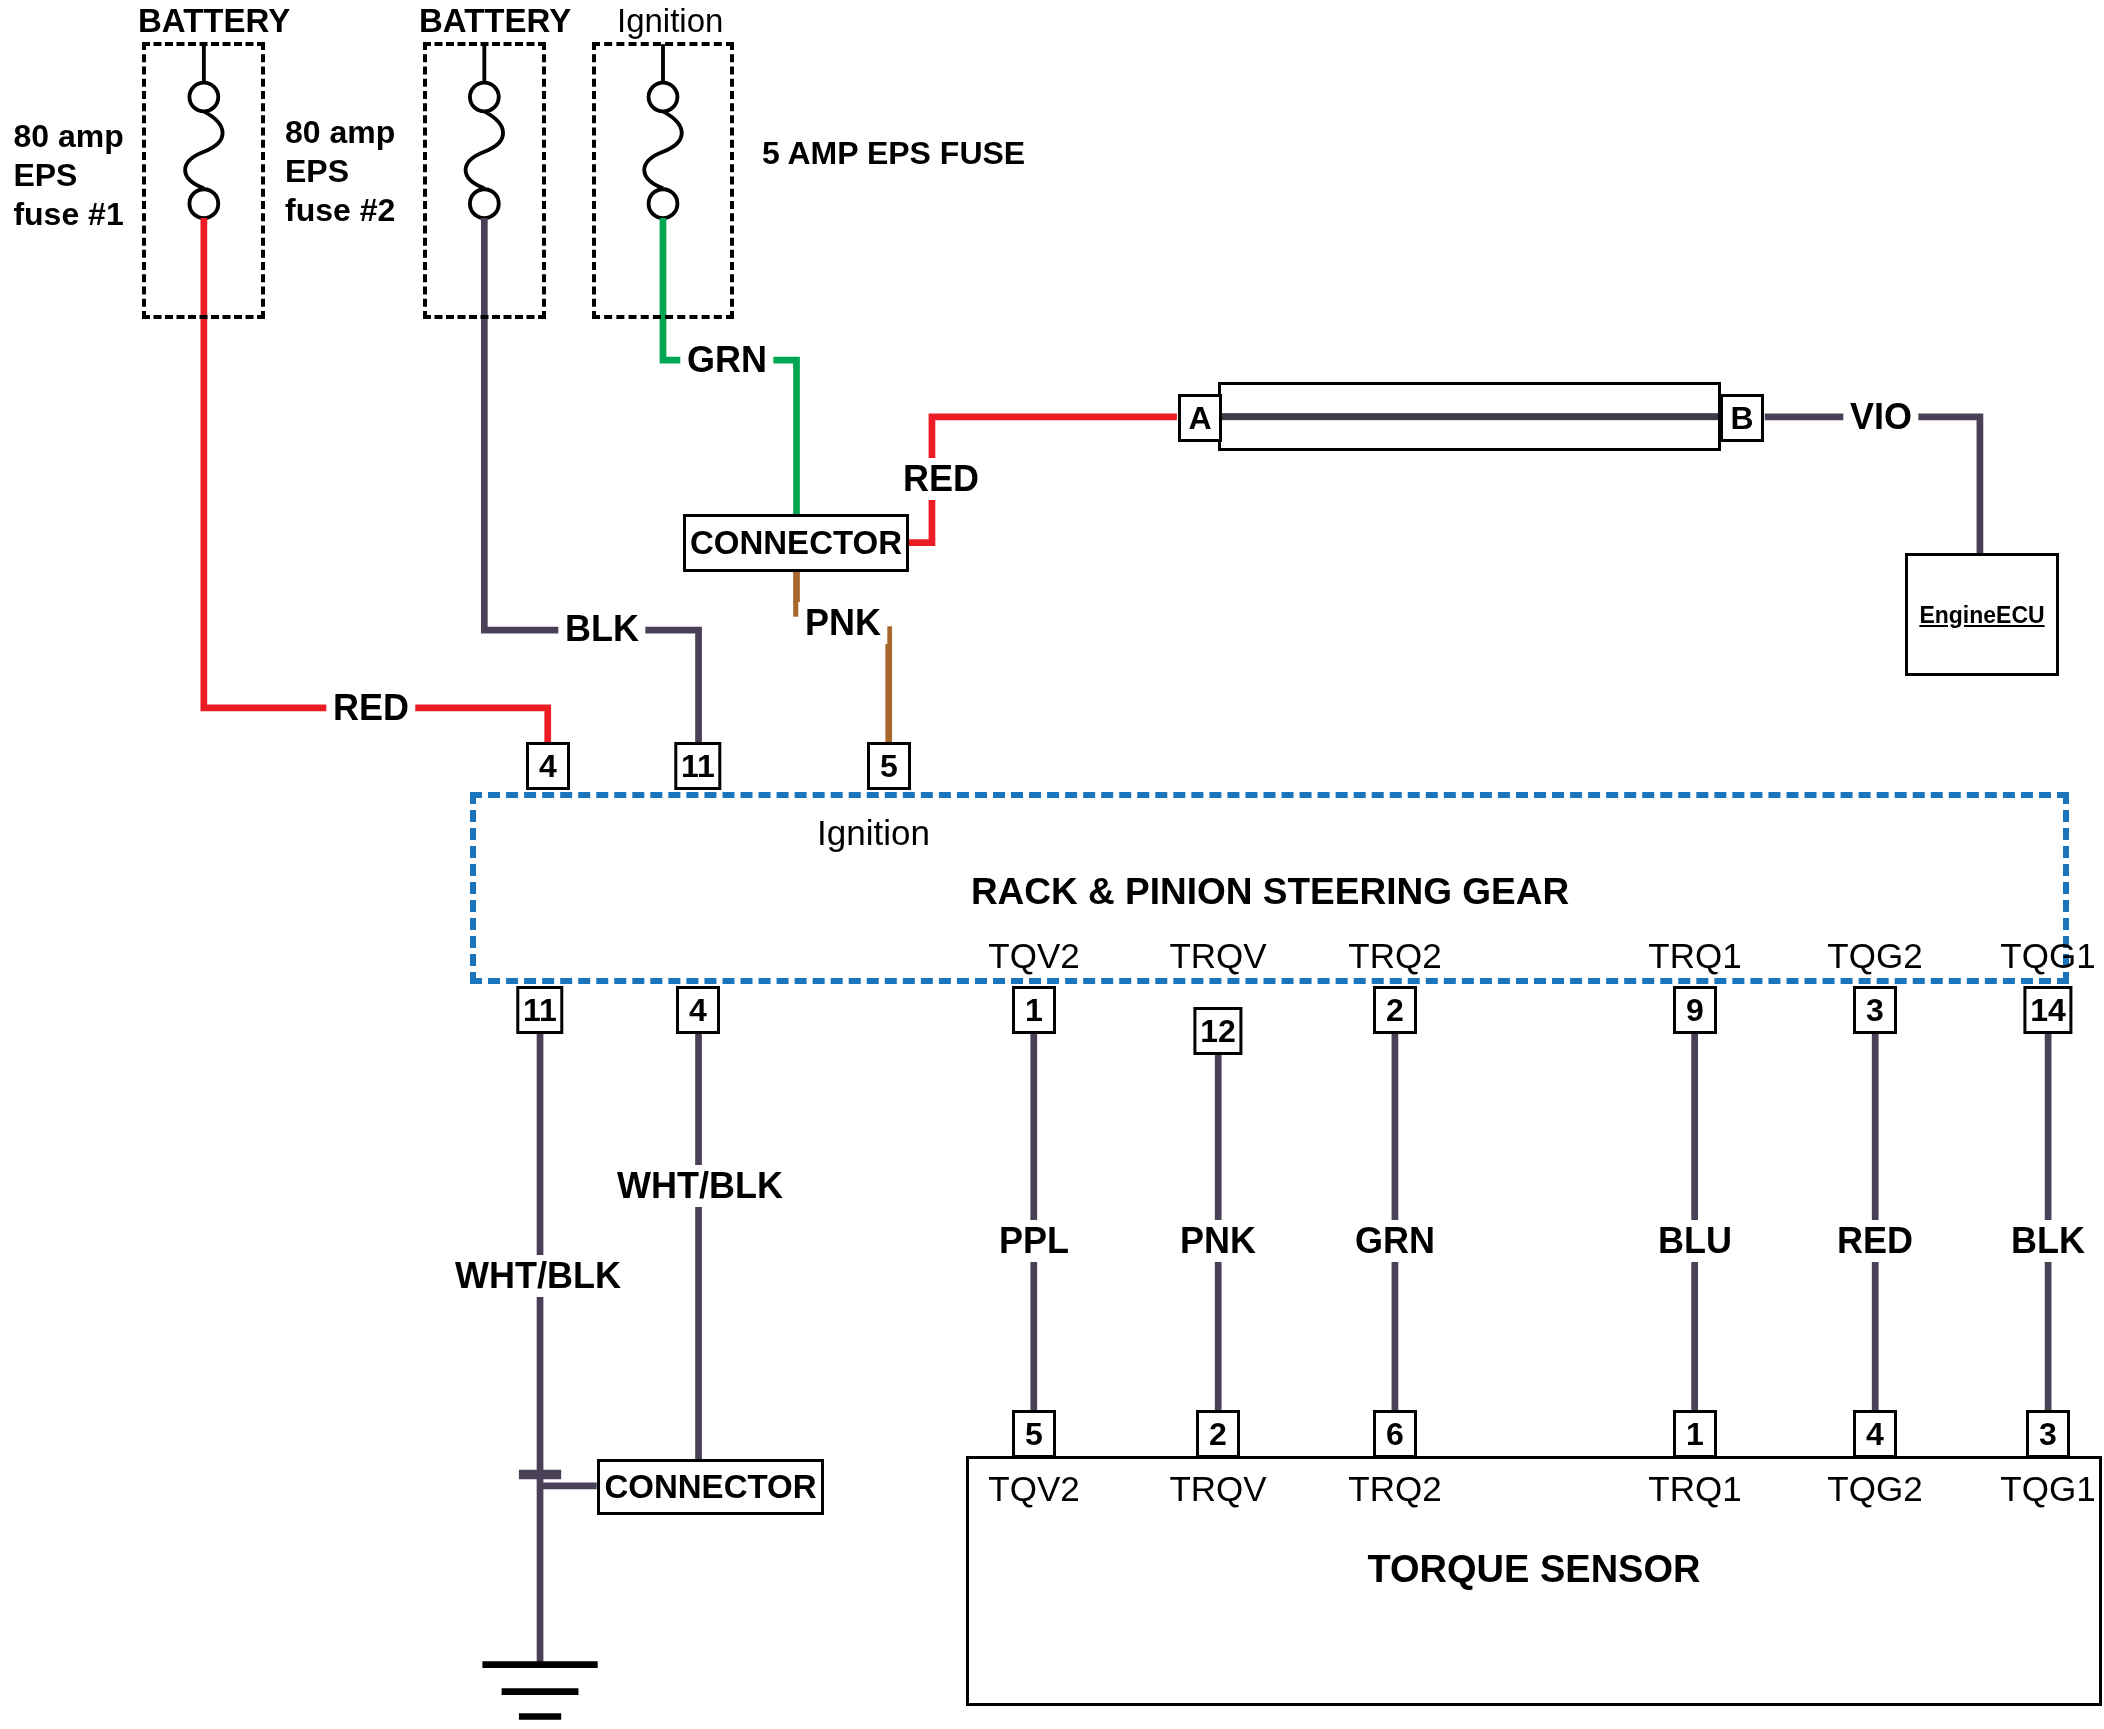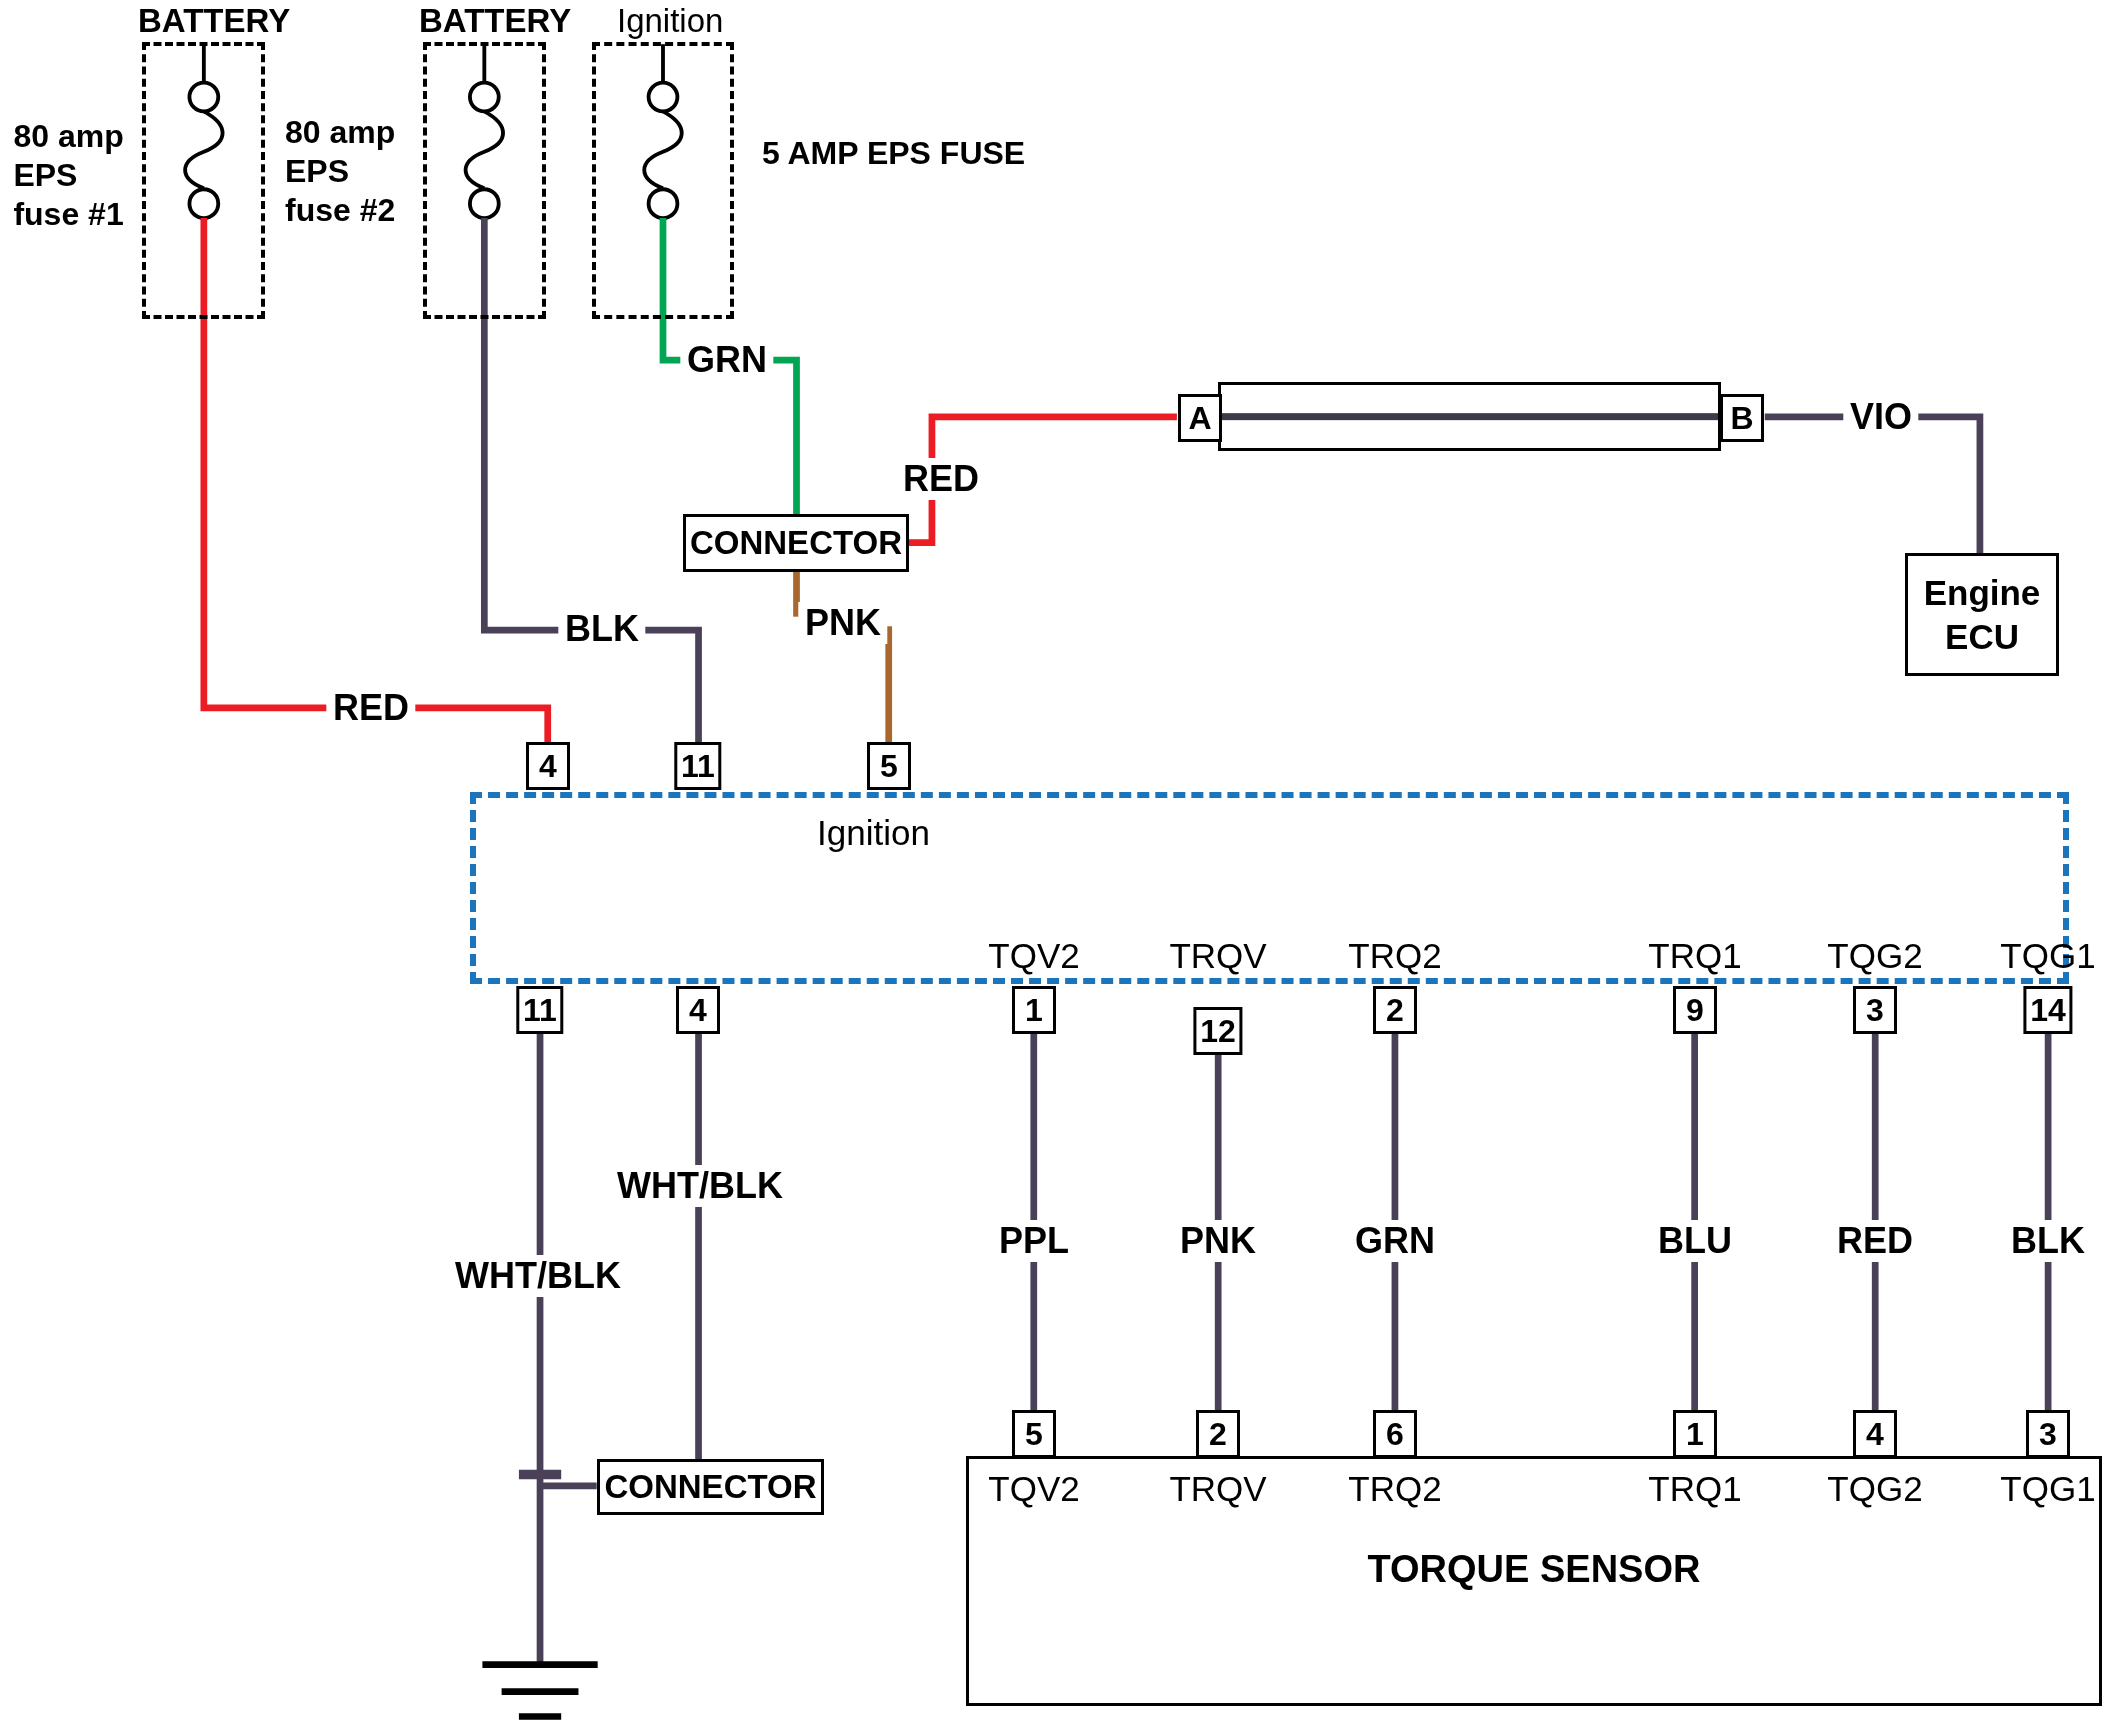--- a/index.html
+++ b/index.html
@@ -15,22 +15,22 @@
   .wirelabel{position:absolute;font-weight:bold;font-size:36px;background:#fff;padding:0 6.7px;
              transform:translate(-50%,-50%);white-space:nowrap;z-index:4;}
   .pin{position:absolute;min-width:44px;height:48px;padding:0 3.8px;background:#fff;border:3.8px solid #000;
        box-sizing:border-box;display:flex;align-items:center;justify-content:center;
        font-weight:bold;font-size:32px;transform:translateX(-50%);z-index:5;}
   .connector{position:absolute;border:3.8px solid #000;background:#fff;box-sizing:border-box;
              display:flex;align-items:center;justify-content:center;font-weight:bold;font-size:33px;z-index:5;}
   .linkbar{position:absolute;border:3.8px solid #000;box-sizing:border-box;background:#fff;z-index:3;}
   .linkbar .inner{position:absolute;left:0;right:0;top:50%;height:7.7px;transform:translateY(-50%);background:#3f3a47;}
   .ecu{position:absolute;border:3.8px solid #000;box-sizing:border-box;background:#fff;
-       display:flex;flex-direction:column;align-items:center;justify-content:center;
-       font-weight:bold;font-size:35px;line-height:44px;z-index:5;}
+       display:flex;flex-direction:row;align-items:center;justify-content:center;
+       font-weight:bold;font-size:23px;line-height:44px;z-index:5;text-decoration:underline;}
   .geartitle{position:absolute;font-weight:bold;font-size:37px;transform:translate(-50%,-50%);white-space:nowrap;z-index:3;}
   .sig{position:absolute;font-weight:normal;font-size:35px;transform:translate(-50%,-50%);white-space:nowrap;z-index:3;}
   .sensorbox{position:absolute;border:3.8px solid #000;box-sizing:border-box;background:#fff;z-index:2;}
   .sensortitle{position:absolute;font-weight:bold;font-size:38px;transform:translate(-50%,-50%);white-space:nowrap;z-index:3;}
 </style>
 </head>
 <body>
 
 <div class="stage">
 
@@ -130,20 +130,21 @@
   <div class="pin" style="left:1200px;top:394px;">A</div>
   <div class="pin" style="left:1742px;top:394px;">B</div>
 
   <div class="ecu" style="left:1905px;top:553px;width:154px;height:123px;">
     <span>Engine</span>
     <span>ECU</span>
   </div>
 
   <div class="bluebox" style="left:470px;top:792px;width:1599px;height:192px;"></div>
   <div class="plainlabel" style="left:817px;top:813px;font-size:35px;">Ignition</div>
+  <div class="geartitle" style="left:1270px;top:892px;">RACK &amp; PINION STEERING GEAR</div>
 
   <div class="pin" style="left:548px;top:742px;">4</div>
   <div class="pin" style="left:698px;top:742px;">11</div>
   <div class="pin" style="left:889px;top:742px;">5</div>
 
   <div class="pin" style="left:540px;top:986px;">11</div>
   <div class="pin" style="left:698px;top:986px;">4</div>
 
   <div class="sig" style="left:1034px;top:956px;">TQV2</div>
   <div class="sig" style="left:1218px;top:956px;">TRQV</div>

